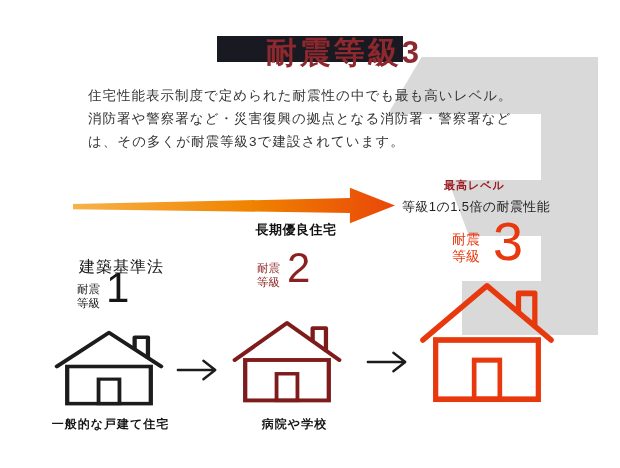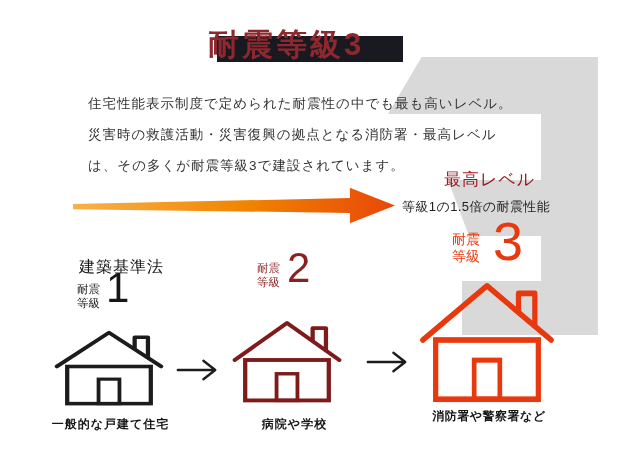--- a/index.html
+++ b/index.html
@@ -11,35 +11,35 @@
   .wm { position:absolute; background:var(--watermark-gray,#d9d9d9); z-index:0; }
   .wm-top    { left:388px; top:57px;  width:210px; height:57px; clip-path:polygon(16% 0,100% 0,100% 100%,0 100%); }
   .wm-right  { left:541px; top:57px;  width:57px;  height:278px; }
   .wm-mid    { left:448px; top:180px; width:150px; height:56px; clip-path:polygon(0 0,100% 0,100% 100%,14% 100%); }
   .wm-bottom { left:462px; top:281px; width:136px; height:54px; }
 
   .layer { position:absolute; z-index:2; }
 
   .title-band { left:217px; top:36px; width:186px; height:26px; background:var(--band-bg,#191922); z-index:1; position:absolute; }
   .title {
-    left:208px; top:26px; width:206px; margin:0; text-align:left;
+    left:208px; top:26px; width:206px; margin:8px; text-align:right;
     font-size:31px; font-weight:bold; letter-spacing:3px; color:var(--title-red,#8d282e); line-height:38px;
   }
 
   .intro { left:88px; top:84px; margin:0; font-size:13.5px; line-height:23px;
            letter-spacing:1px; color:var(--text-dark,#333333); }
-  .intro span { display:block;margin-top:8px; }
+  .intro span { display:block; }
 
   .grad-arrow {
     left:73px; top:187px; width:322px; height:37px;
     background:linear-gradient(90deg, var(--arrow-grad-start,#f7b24a) 0%, var(--arrow-grad-mid,#f08300) 55%, var(--arrow-grad-end,#e94709) 100%);
     clip-path:polygon(0 46%, 86% 30%, 86% 2%, 100% 50%, 86% 98%, 86% 70%, 0 60%);
   }
 
-  .hl-label { left:444px; top:168px; font-size:17px; font-weight:normal; letter-spacing:1px; color:var(--highlight-red,#9b1c23); }
+  .hl-label { left:444px; top:178px; font-size:11px; font-weight:bold; letter-spacing:1px; color:var(--highlight-red,#9b1c23); }
   .hl-desc  { left:402px; top:198px; font-size:13px; letter-spacing:0.4px; color:#1f1f1f; }
 
   .std-label-1 { left:79px;  top:257px; font-size:16px; font-weight:normal; letter-spacing:1px; color:#161616; }
   .std-label-2 { left:239px; top:221px; width:114px; text-align:center; font-size:13px; font-weight:bold; line-height:17px; letter-spacing:0.5px; color:#111111; }
   .std-label-2 span { display:block; }
 
   .grade-words { font-weight:normal; }
   .grade-words span { display:block; }
   .g1-words { left:77px;  top:282px; font-size:11.5px; line-height:14px; color:#161616; }
   .g2-words { left:257px; top:261px; font-size:11.5px; line-height:14px; color:var(--accent-darkred,#8c1f1f); }
@@ -75,21 +75,21 @@
   <div class="wm wm-top"></div>
   <div class="wm wm-right"></div>
   <div class="wm wm-mid"></div>
   <div class="wm wm-bottom"></div>
 
   <div class="title-band"></div>
   <h1 class="title layer">耐震等級3</h1>
 
   <p class="intro layer">
     <span>住宅性能表示制度で定められた耐震性の中でも最も高いレベル。</span>
-    <span>災害時の救護活動・災害復興の拠点となる消防署・最高レベル</span>
+    <span>消防署や警察署など・災害復興の拠点となる消防署・警察署など</span>
     <span>は、その多くが耐震等級3で建設されています。</span>
   </p>
 
   <div class="grad-arrow layer"></div>
 
   <div class="hl-label layer">最高レベル</div>
   <div class="hl-desc layer">等級1の1.5倍の耐震性能</div>
 
   <div class="std-label-1 layer">建築基準法</div>
   <div class="grade-words g1-words layer">
@@ -107,20 +107,21 @@
   </div>
   <div class="caption cap-1 layer">一般的な戸建て住宅</div>
 
   <div class="trans-arrow ta-1">
     <svg viewBox="0 0 46 30" preserveAspectRatio="none">
       <path d="M2 15 H42 M30 5 L43 15 L30 25" fill="none" stroke="currentColor" stroke-width="2.6" stroke-linecap="round" stroke-linejoin="round"></path>
     </svg>
   </div>
 
   <div class="std-label-2 layer">
+    <span>長期優良住宅</span>
   </div>
   <div class="grade-words g2-words layer">
     <span>耐震</span>
     <span>等級</span>
   </div>
   <div class="grade-num g2-num layer">2</div>
   <div class="house house-2">
     <svg viewBox="0 0 120 100" preserveAspectRatio="none">
       <polyline points="5,50 60,7 115,50" fill="none" stroke="currentColor" stroke-width="4.5" stroke-linecap="round" stroke-linejoin="round"></polyline>
       <polyline points="87,29 87,13 101,13 101,40" fill="none" stroke="currentColor" stroke-width="4.5" stroke-linejoin="round"></polyline>
@@ -143,16 +144,15 @@
   <div class="grade-num g3-num layer">3</div>
   <div class="house house-3">
     <svg viewBox="0 0 120 100" preserveAspectRatio="none">
       <polyline points="5,50 60,7 115,50" fill="none" stroke="currentColor" stroke-width="4.5" stroke-linecap="round" stroke-linejoin="round"></polyline>
       <polyline points="87,29 87,13 101,13 101,40" fill="none" stroke="currentColor" stroke-width="4.5" stroke-linejoin="round"></polyline>
       <rect x="16" y="50" width="88" height="47" fill="none" stroke="currentColor" stroke-width="4.5"></rect>
       <rect x="49" y="66" width="22" height="31" fill="none" stroke="currentColor" stroke-width="4"></rect>
     </svg>
   </div>
   <div class="caption cap-3 layer">
-    <span>消防署や警察署など</span>
   </div>
 
 </div>
 
 </body></html>

